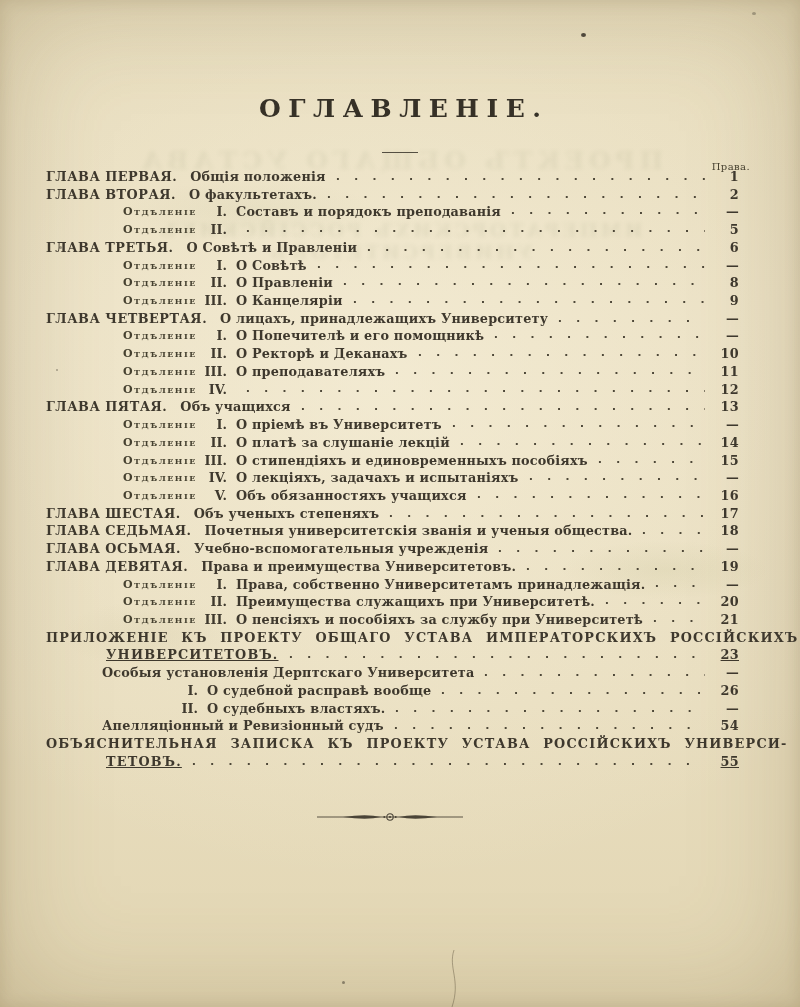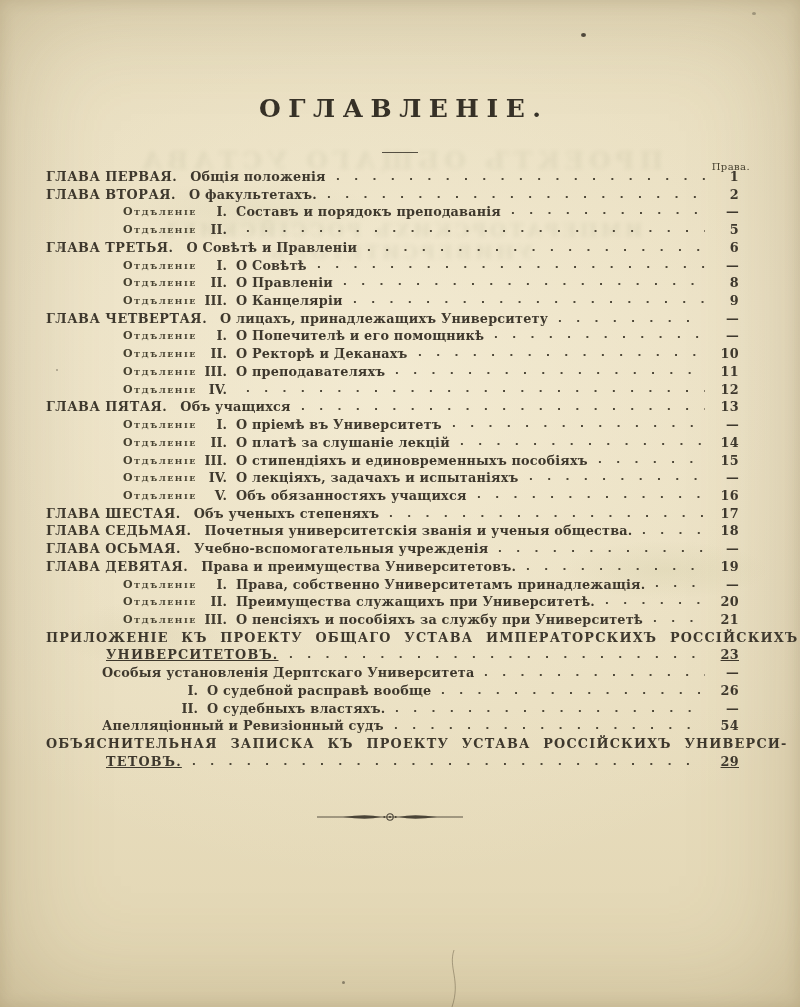--- a/index.html
+++ b/index.html
@@ -279,21 +279,21 @@
         <span class="txt">Апелляціонный и Ревизіонный судъ</span>
         <span class="leader"></span>
         <span class="pg">54</span>
       </div>
       <div class="row appendix1">
         <span class="txt">ОБЪЯСНИТЕЛЬНАЯ ЗАПИСКА КЪ ПРОЕКТУ УСТАВА РОССІЙСКИХЪ УНИВЕРСИ-</span>
       </div>
       <div class="row appendix2">
         <span class="txt">ТЕТОВЪ.</span>
         <span class="leader"></span>
-        <span class="pg">29</span>
+        <span class="pg">55</span>
       </div>
     </div>
 
   <svg id="ornament" viewBox="0 0 150 14" width="150" height="14">
     <line x1="2" y1="7" x2="148" y2="7" stroke="#4a4437" stroke-width="0.9"></line>
     <path d="M28 7 Q52 3.4 66 7 Q52 10.6 28 7 Z" fill="#4a4437"></path>
     <path d="M122 7 Q98 3.4 84 7 Q98 10.6 122 7 Z" fill="#4a4437"></path>
     <circle cx="75" cy="7" r="3.2" fill="none" stroke="#4a4437" stroke-width="1.1"></circle>
     <circle cx="75" cy="7" r="1.1" fill="#4a4437"></circle>
     <circle cx="69.3" cy="7" r="1" fill="#4a4437"></circle>

